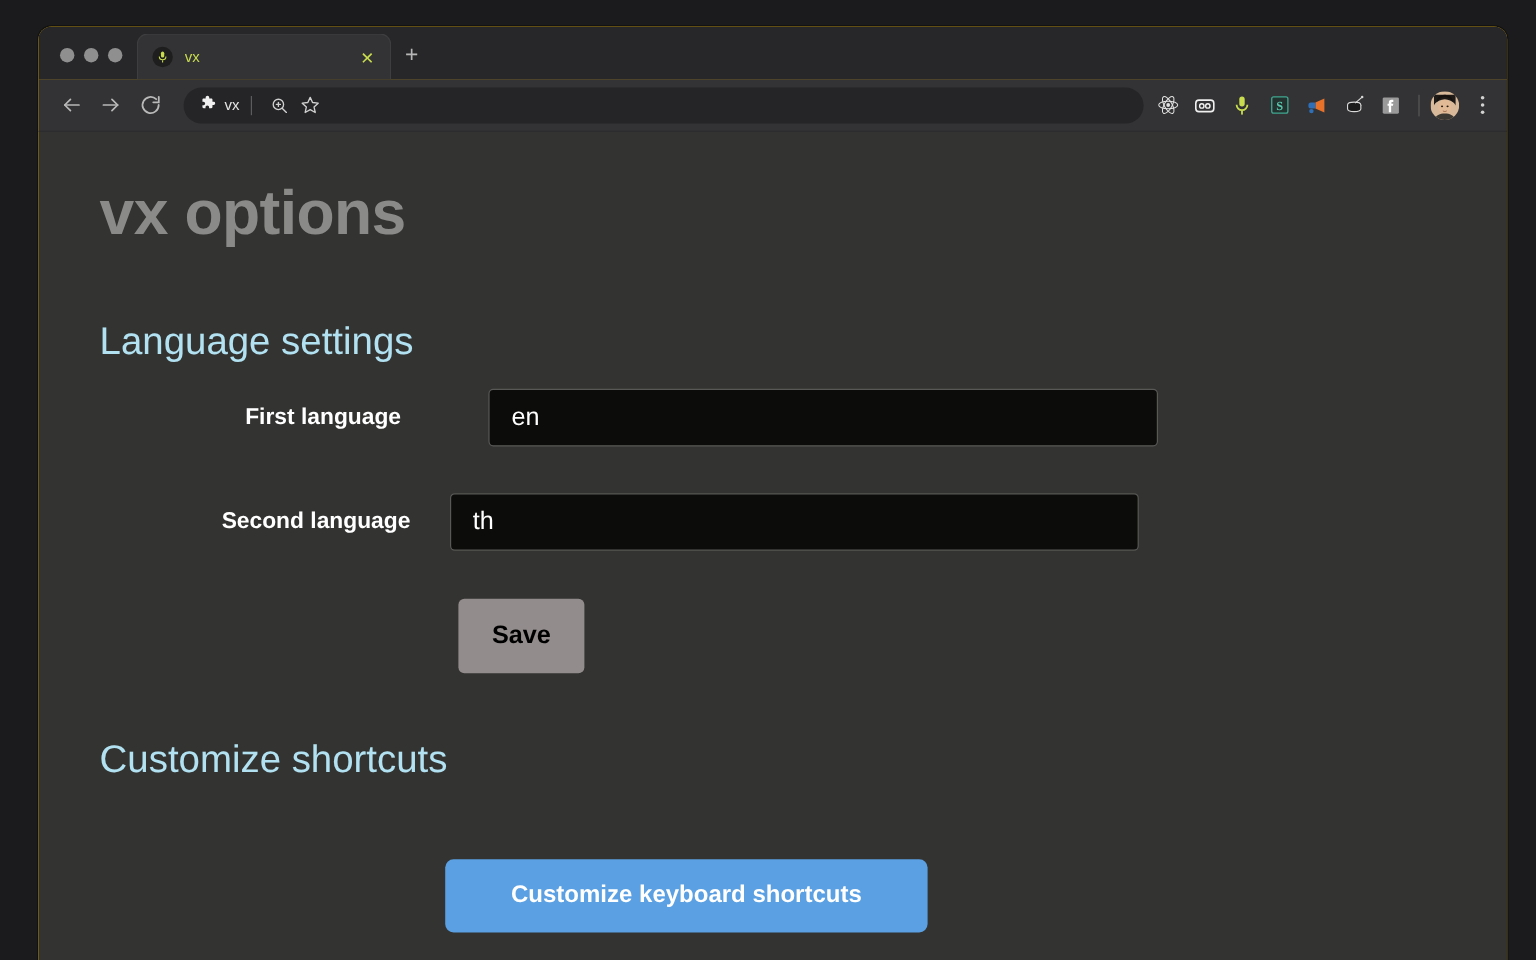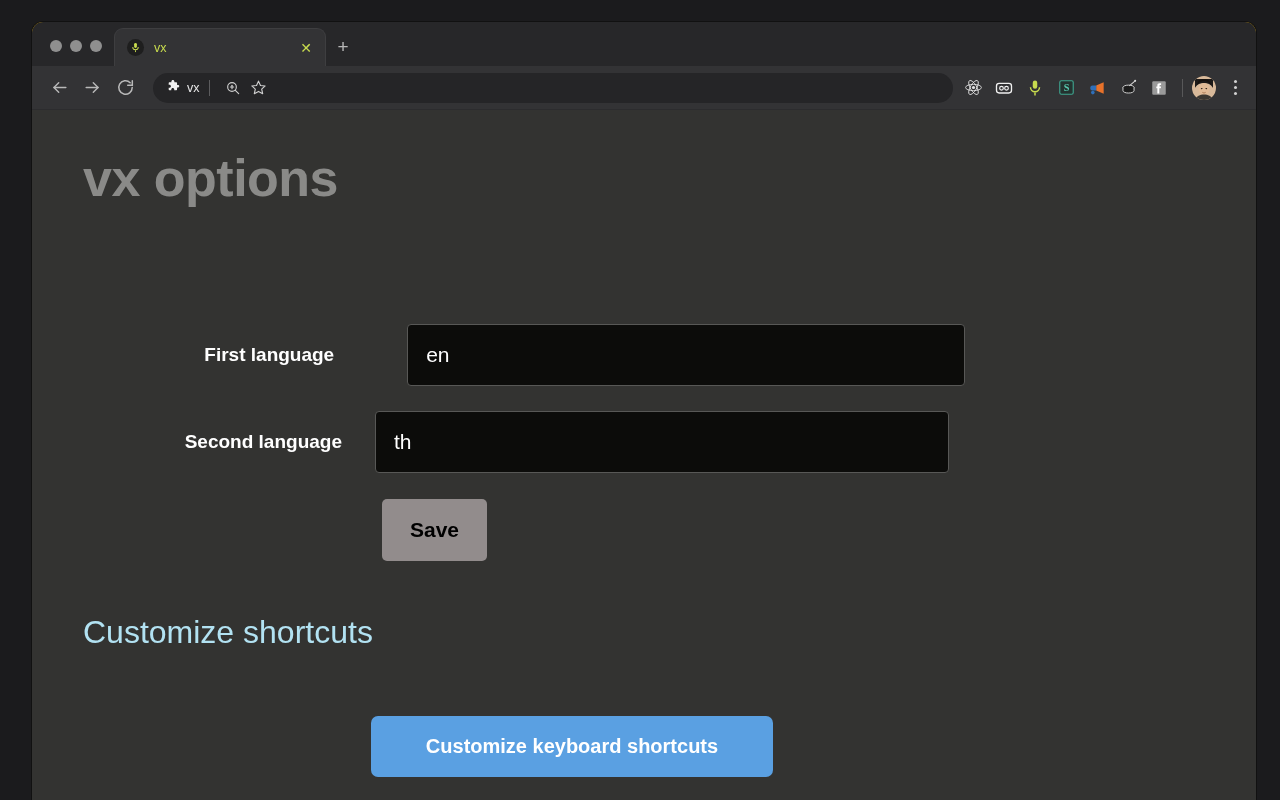--- a/index.html
+++ b/index.html
@@ -202,21 +202,21 @@
     width: 284px;
     text-align: right;
     padding-right: 25px;
     font-size: 19px;
     font-weight: bold;
     color: #ffffff;
     white-space: nowrap;
   }
   .field-input {
     width: 574px;
-    height: 62px;
+    height: 48px;
     background: #0c0c0a;
     border: 1px solid #585856;
     border-radius: 4px;
     color: #ffffff;
     font-size: 21px;
     font-family: "Liberation Sans", sans-serif;
     padding: 0 18px;
     outline: none;
   }
 
@@ -391,20 +391,21 @@
       <span class="menu-dot"></span>
       <span class="menu-dot"></span>
       <span class="menu-dot"></span>
     </div>
   </div>
 
   <div id="page">
 
     <div id="page-title">vx options</div>
 
+    <div id="heading-language" class="section-heading">Language settings</div>
 
     <div id="row-first" class="field-row">
       <label class="field-label">First language</label>
       <input class="field-input" type="text" value="en" style="">
     </div>
 
     <div id="row-second" class="field-row">
       <label class="field-label">Second language</label>
       <input class="field-input" type="text" value="th" style="">
     </div>

